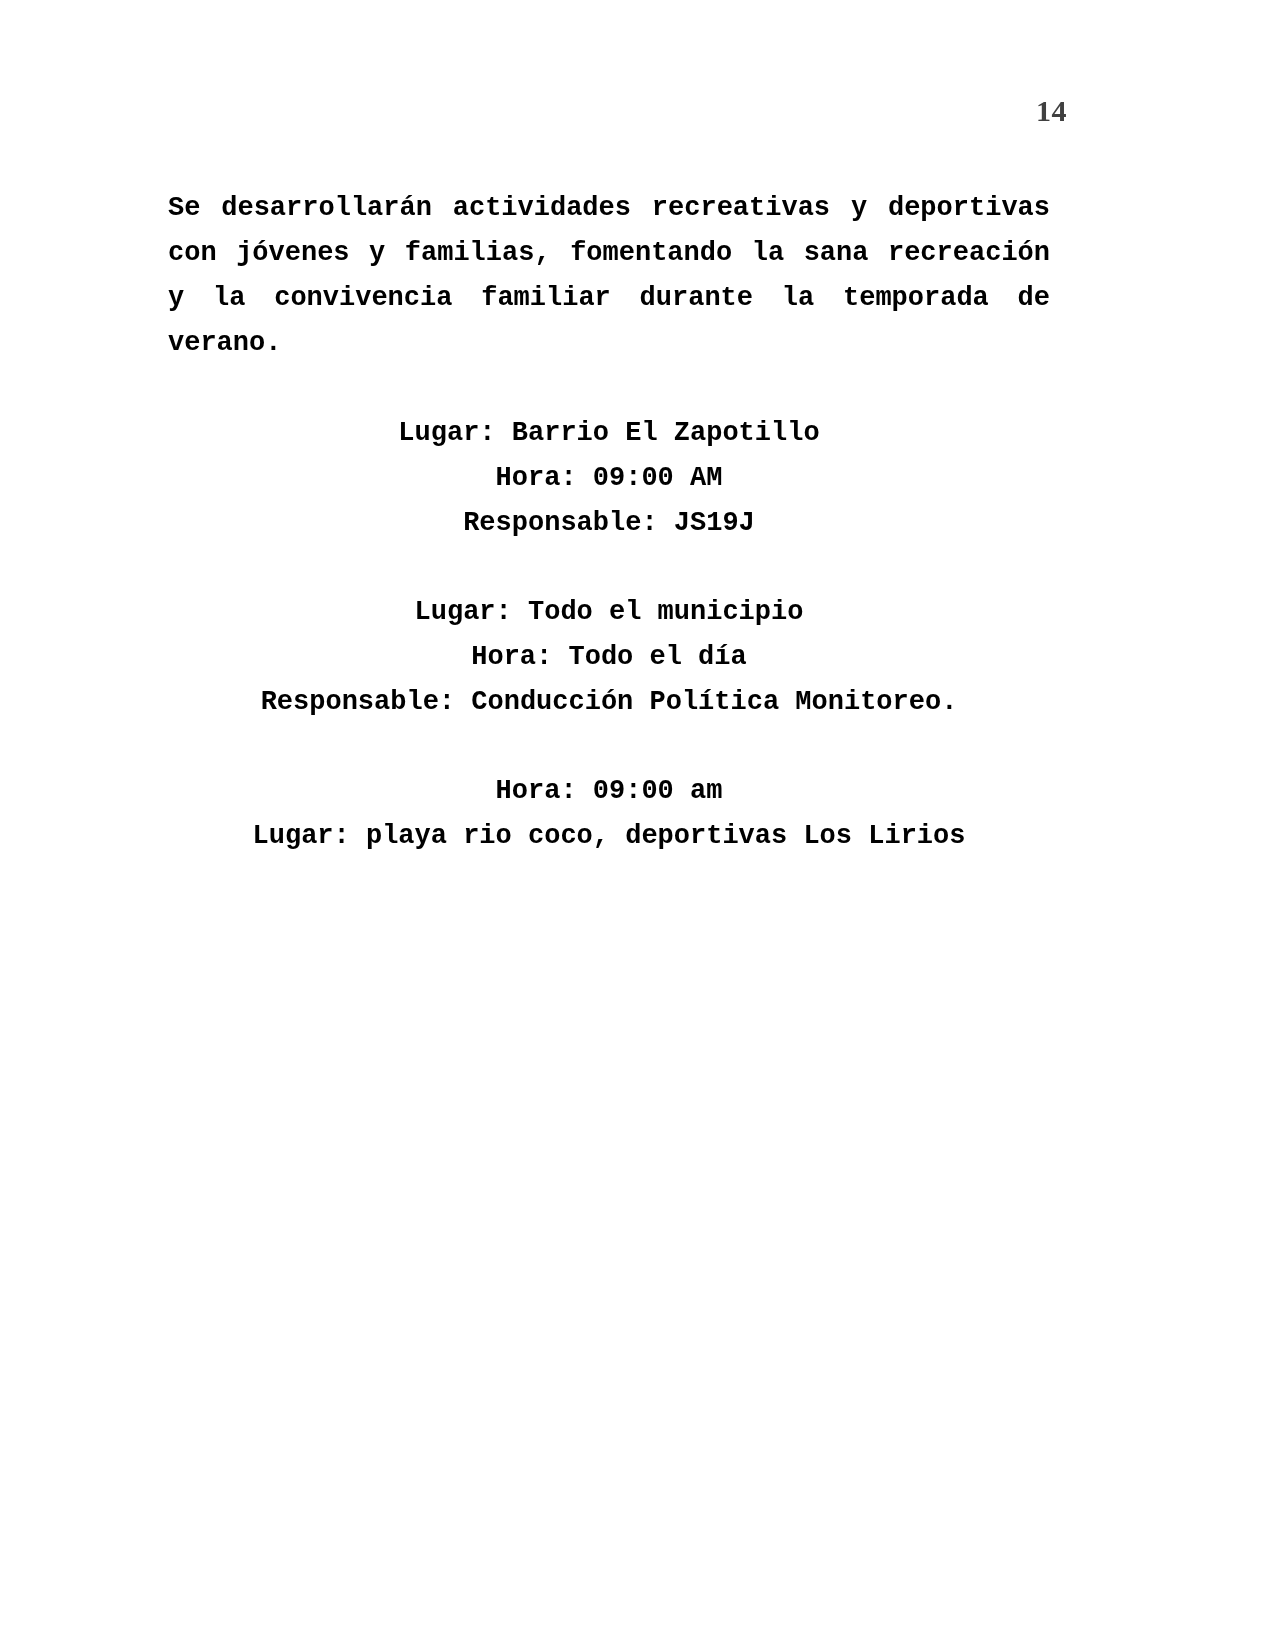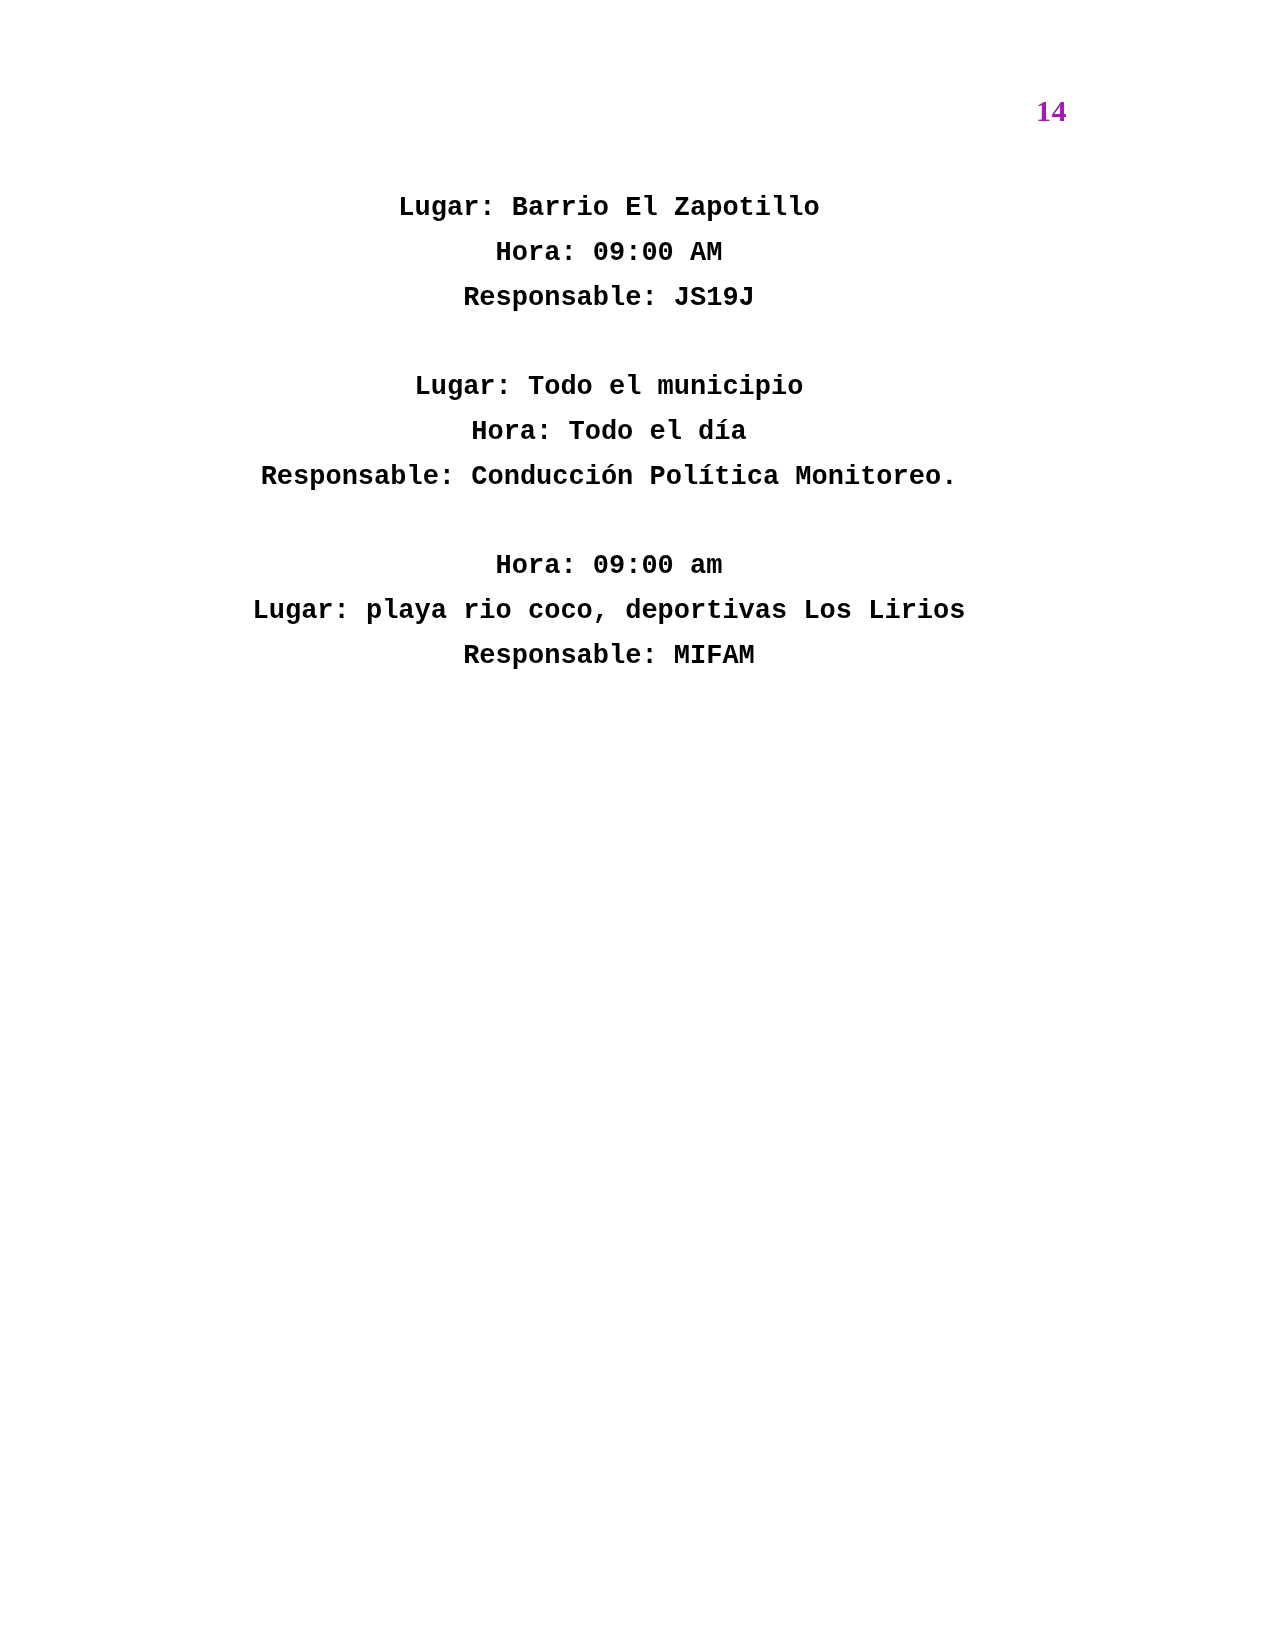--- a/index.html
+++ b/index.html
@@ -18,21 +18,21 @@
   }
 
   .page-number {
     position: absolute;
     top: 96px;
     right: 208px;
     font-family: "Liberation Serif", "DejaVu Serif", serif;
     font-weight: bold;
     font-size: 30px;
     line-height: 1;
-    color: #a21caf;
+    color: #404040;
     letter-spacing: 0.5px;
   }
 
   .content {
     position: absolute;
     left: 168px;
     top: 186px;
     width: 882px;
   }
 
@@ -77,31 +77,31 @@
 </head>
 <body>
 
 <div class="page">
 
   <div class="page-number">14</div>
 
   <div class="content">
 
     <div class="block">
+      <p class="para">Se desarrollarán actividades recreativas y deportivas con jóvenes y familias, fomentando la sana recreación y la convivencia familiar durante la temporada de verano.</p>
       <p class="detail">Lugar: Barrio El Zapotillo</p>
       <p class="detail">Hora: 09:00 AM</p>
       <p class="detail">Responsable: JS19J</p>
     </div>
 
     <div class="block">
       <p class="detail">Lugar: Todo el municipio</p>
       <p class="detail">Hora: Todo el día</p>
       <p class="detail">Responsable: Conducción Política Monitoreo.</p>
     </div>
 
     <div class="block">
       <p class="detail">Hora: 09:00 am</p>
       <p class="detail">Lugar: playa rio coco, deportivas Los Lirios</p>
-      <p class="detail">Responsable: MIFAM</p>
     </div>
 
   </div>
 </div>
 
 </body></html>

